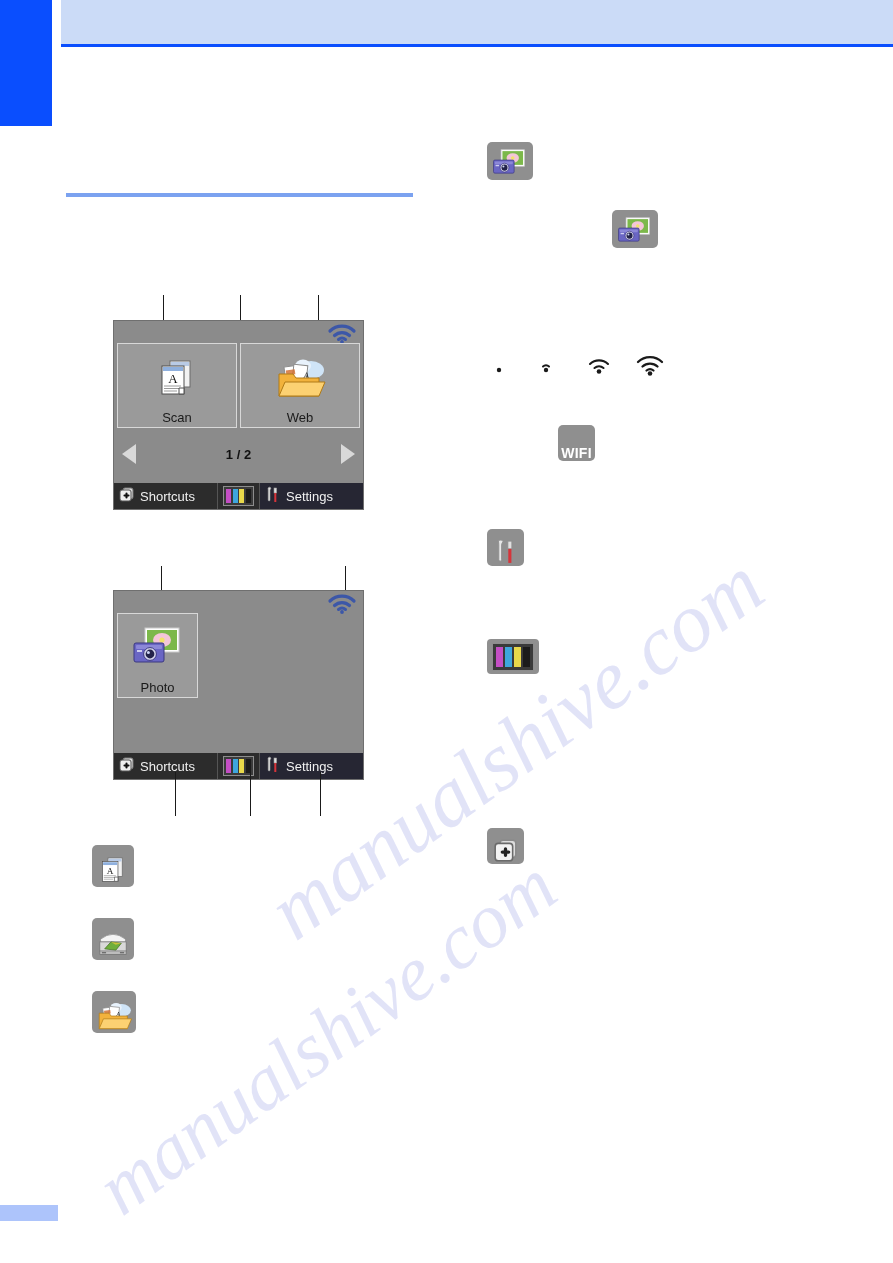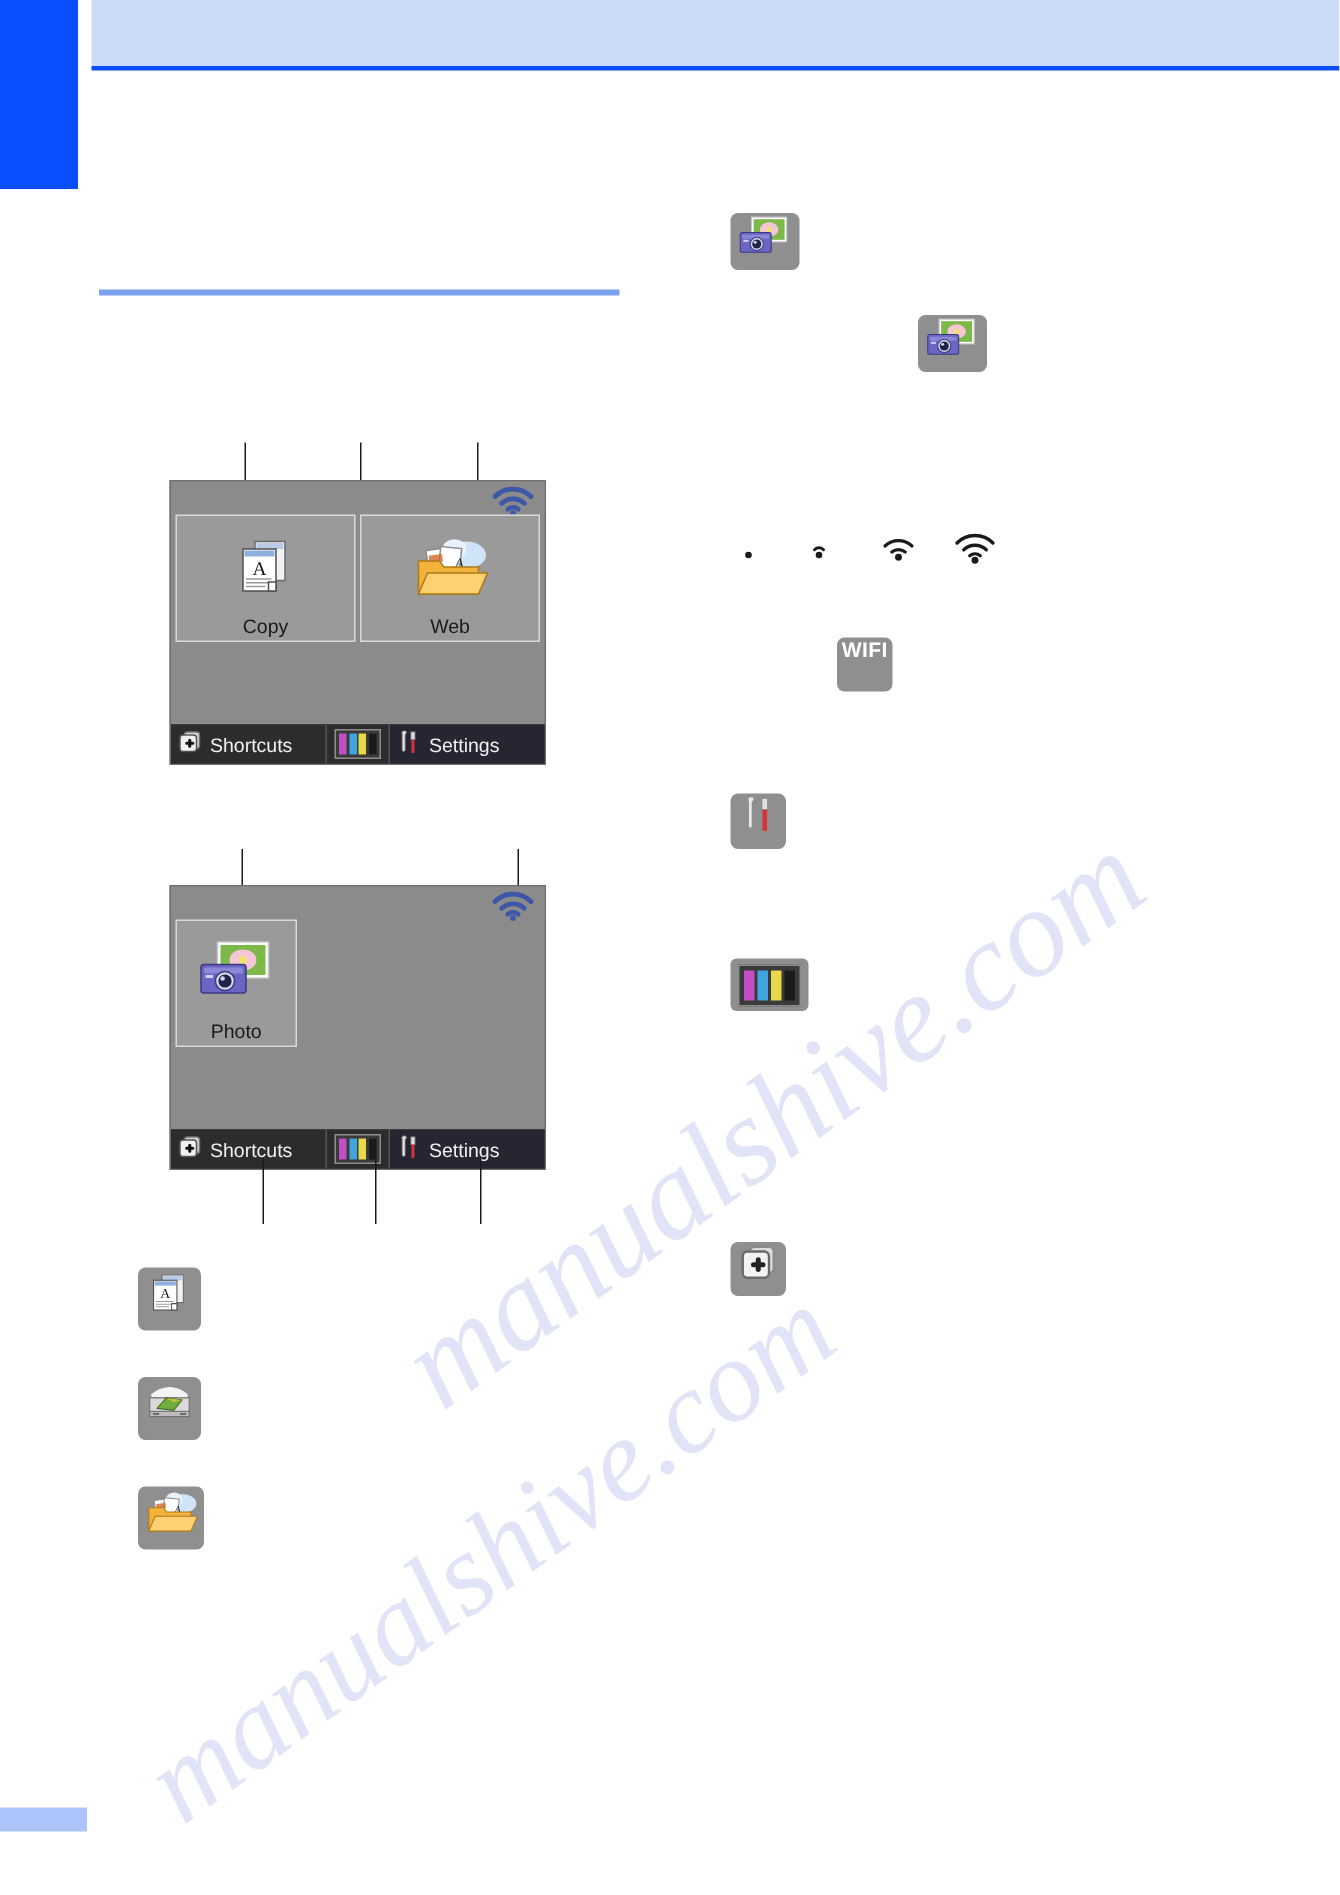--- a/index.html
+++ b/index.html
@@ -46,21 +46,21 @@
       box-sizing:border-box;height:100%;padding:12px 4px;}
   .bb.shortcuts{flex:1;background:#2c2c2c;border-right:1px solid #555;justify-content:flex-start;}
   .bb.ink{width:42px;background:#2c2c2c;justify-content:center;border-right:1px solid #555;}
   .bb.settings{flex:1;background:#262633;justify-content:flex-start;}
 
   
   .lead{position:absolute;width:1px;background:#1a1a1a;}
 
   
   .legend-icon{position:absolute;}
-  .ibox{background:#8f8f8f;border-radius:5px;display:flex;align-items:flex-start;
+  .ibox{background:#8f8f8f;border-radius:5px;display:flex;align-items:flex-end;
         justify-content:center;}
 
   
   .inkbar{display:flex;gap:1.5px;background:#3a3a3a;padding:2px;border:1px solid #8d8d8d;}
   .inkbar i{display:block;width:5px;height:14px;}
 </style>
 </head>
 <body>
 
 <div class="hdr-band"></div>
@@ -102,21 +102,21 @@
           <rect x="10" y="13" width="20" height="4" fill="#8fb0de"></rect>
           <text x="20" y="29" font-size="13" font-family="Liberation Serif, serif" text-anchor="middle" fill="#111">A</text>
           <g stroke="#9a9a9a" stroke-width="1">
             <line x1="11" y1="32" x2="28" y2="32"></line>
               <line x1="11" y1="34.5" x2="28" y2="34.5"></line>
             <line x1="11" y1="37" x2="24" y2="37"></line>
           </g>
           <path d="M26 34 L31 34 L31 40 L26 40 Z" fill="#fff" stroke="#4f4f4f"></path>
         </svg>
       </div>
-      <div class="tlabel">Copy</div>
+      <div class="tlabel">Scan</div>
     </div>
 
 
     <div class="tile">
       <div class="glyph">
         <svg width="54" height="48" viewBox="0 0 54 48">
           <ellipse cx="38" cy="16" rx="13" ry="9" fill="#cfe4f7"></ellipse>
           <ellipse cx="30" cy="12" rx="8" ry="6.5" fill="#e8f2fc"></ellipse>
           <rect x="12" y="12" width="14" height="17" fill="#fff" stroke="#8b8b8b" transform="rotate(-8 19 20)"></rect>
           <rect x="20" y="11" width="14" height="17" fill="#fff" stroke="#8b8b8b" transform="rotate(6 27 19)"></rect>
@@ -125,20 +125,25 @@
             <rect x="13" y="16" width="9" height="5" transform="rotate(-8 17 18)"></rect>
           </g>
           <path d="M6 20 L20 20 L23 24 L46 24 L46 42 L6 42 Z" fill="#f2b23c" stroke="#b07a16"></path>
           <path d="M6 42 L12 28 L52 28 L46 42 Z" fill="#fcd172" stroke="#b07a16"></path>
         </svg>
       </div>
       <div class="tlabel">Web</div>
     </div>
   </div>
 
+  <div class="navrow" style="top:113px;height:40px;">
+    <span class="arrow-l"></span>
+    <span>1 / 2</span>
+    <span class="arrow-r"></span>
+  </div>
 
   <div class="botbar">
     <div class="bb shortcuts">
       <span>
         <svg width="17" height="17" viewBox="0 0 17 17">
           <rect x="5" y="2" width="10" height="11" rx="2" fill="#d8d8d8" stroke="#777"></rect>
           <rect x="2" y="4" width="11" height="11" rx="2" fill="#f0f0f0" stroke="#555"></rect>
           <path d="M6.5 9.5h4M8.5 7.5v4" stroke="#111" stroke-width="2.1" stroke-linecap="round"></path>
         </svg>
       </span>

